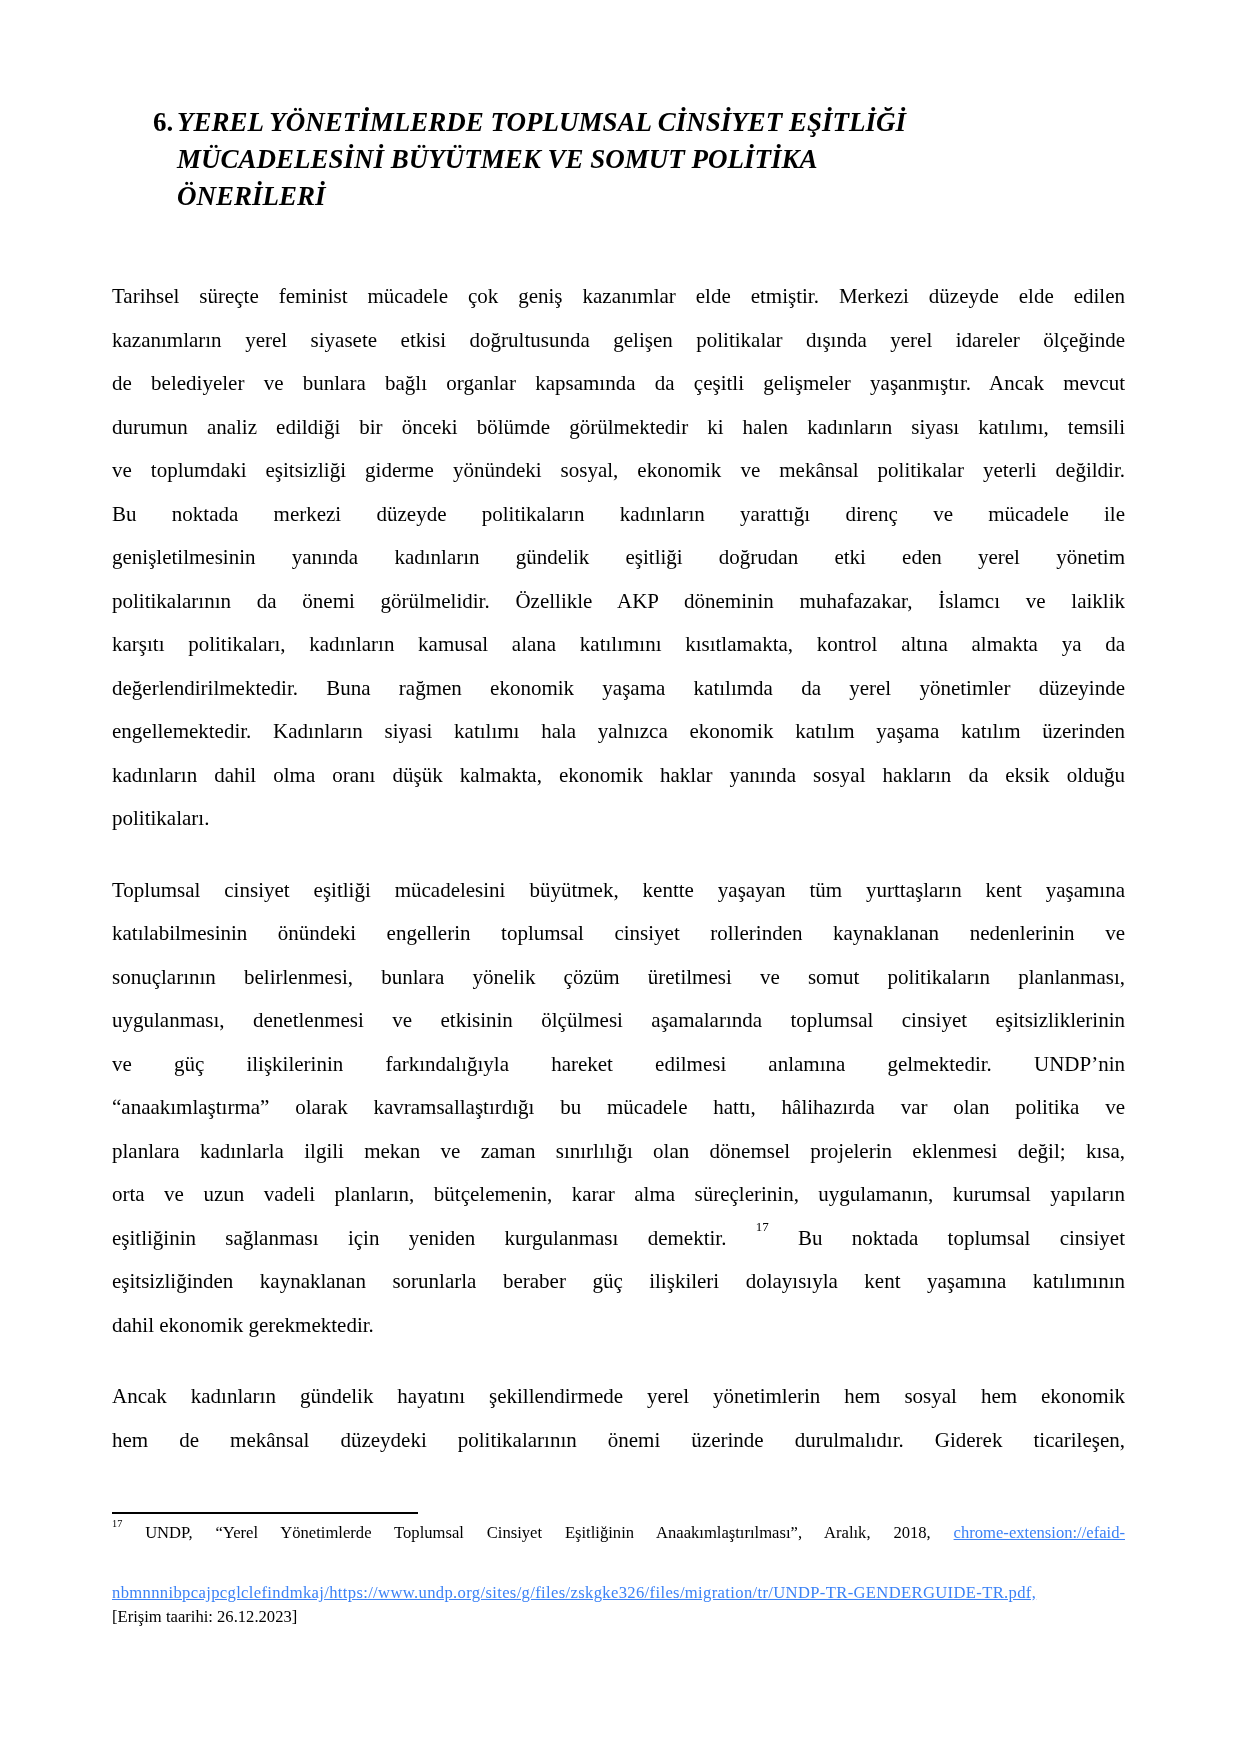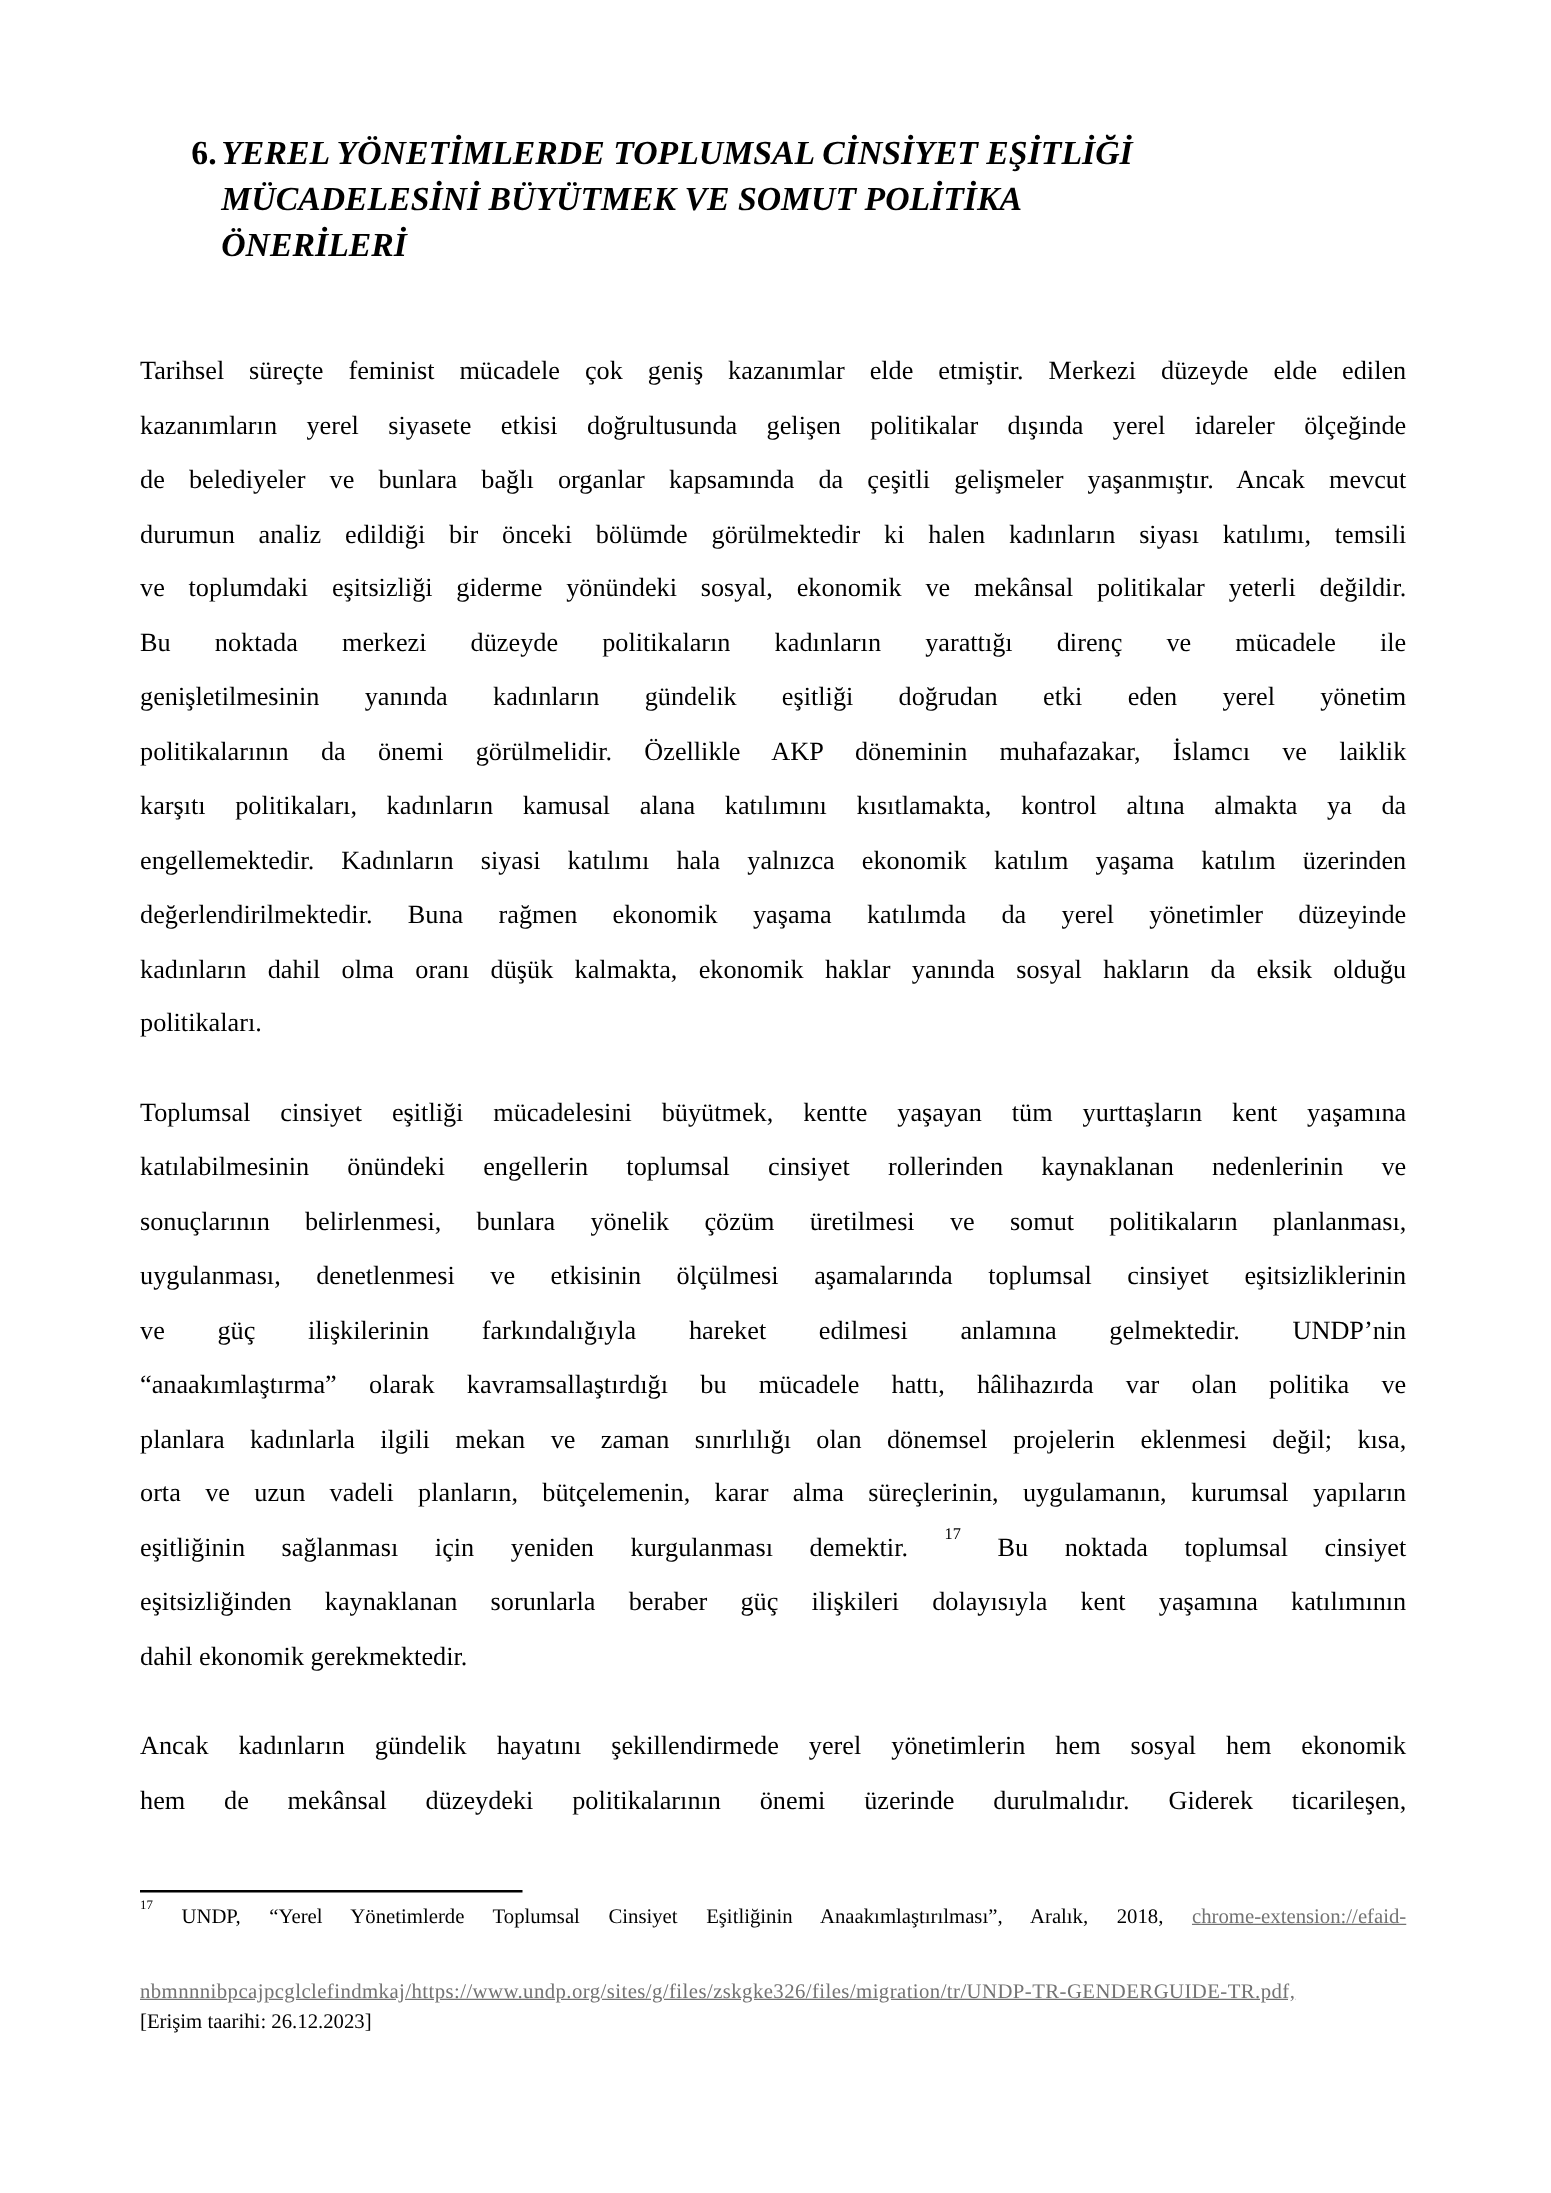--- a/index.html
+++ b/index.html
@@ -44,21 +44,21 @@
     border-top: 2px solid #000000;
     margin: 50px 0 0 0;
   }
   .footnote {
     margin-top: 7px;
     font-size: 16.6px;
     line-height: 24px;
   }
   .fn-line2 { letter-spacing: 0.35px; white-space: nowrap; margin-top: 36px; }
   a.link {
-    color: #737373;
+    color: #3b82f6;
     text-decoration: underline;
     cursor: pointer;
   }
 </style>
 </head>
 <body>
 
 <div class="page">
 
   <div class="heading">
@@ -73,22 +73,22 @@
   <div class="para para1">
     <div class="jl">Tarihsel süreçte feminist mücadele çok geniş kazanımlar elde etmiştir. Merkezi düzeyde elde edilen</div>
     <div class="jl">kazanımların yerel siyasete etkisi doğrultusunda gelişen politikalar dışında yerel idareler ölçeğinde</div>
     <div class="jl">de belediyeler ve bunlara bağlı organlar kapsamında da çeşitli gelişmeler yaşanmıştır. Ancak mevcut</div>
     <div class="jl">durumun analiz edildiği bir önceki bölümde görülmektedir ki halen kadınların siyası katılımı, temsili</div>
     <div class="jl">ve toplumdaki eşitsizliği giderme yönündeki sosyal, ekonomik ve mekânsal politikalar yeterli değildir.</div>
     <div class="jl">Bu noktada merkezi düzeyde politikaların kadınların yarattığı direnç ve mücadele ile</div>
     <div class="jl">genişletilmesinin yanında kadınların gündelik eşitliği doğrudan etki eden yerel yönetim</div>
     <div class="jl">politikalarının da önemi görülmelidir. Özellikle AKP döneminin muhafazakar, İslamcı ve laiklik</div>
     <div class="jl">karşıtı politikaları, kadınların kamusal alana katılımını kısıtlamakta, kontrol altına almakta ya da</div>
+    <div class="jl">değerlendirilmektedir. Buna rağmen ekonomik yaşama katılımda da yerel yönetimler düzeyinde</div>
     <div class="jl">engellemektedir. Kadınların siyasi katılımı hala yalnızca ekonomik katılım yaşama katılım üzerinden</div>
-    <div class="jl">değerlendirilmektedir. Buna rağmen ekonomik yaşama katılımda da yerel yönetimler düzeyinde</div>
     <div class="jl">kadınların dahil olma oranı düşük kalmakta, ekonomik haklar yanında sosyal hakların da eksik olduğu</div>
     <div class="ll">politikaları.</div>
   </div>
 
   <div class="para">
     <div class="jl">Toplumsal cinsiyet eşitliği mücadelesini büyütmek, kentte yaşayan tüm yurttaşların kent yaşamına</div>
     <div class="jl">katılabilmesinin önündeki engellerin toplumsal cinsiyet rollerinden kaynaklanan nedenlerinin ve</div>
     <div class="jl">sonuçlarının belirlenmesi, bunlara yönelik çözüm üretilmesi ve somut politikaların planlanması,</div>
     <div class="jl">uygulanması, denetlenmesi ve etkisinin ölçülmesi aşamalarında toplumsal cinsiyet eşitsizliklerinin</div>
     <div class="jl">ve güç ilişkilerinin farkındalığıyla hareket edilmesi anlamına gelmektedir. UNDP’nin</div>

